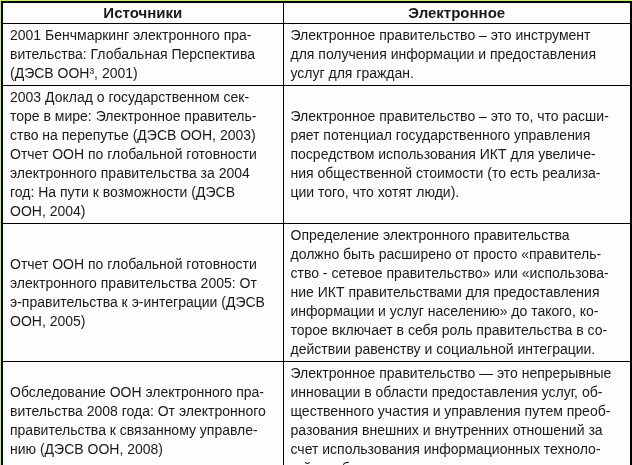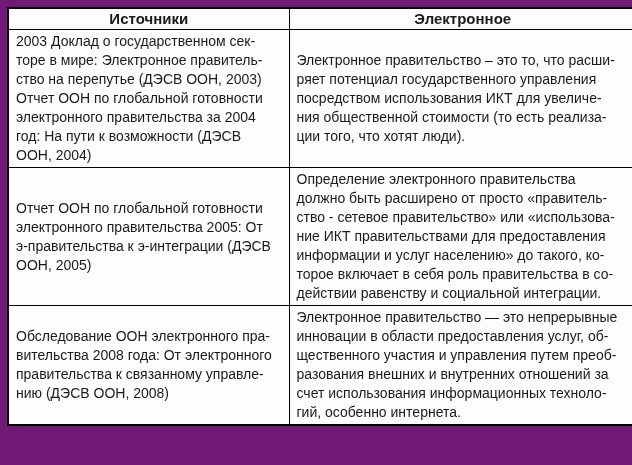--- a/index.html
+++ b/index.html
@@ -5,22 +5,22 @@
   html, body {
     margin: 0;
     padding: 0;
     background: #ffffff;
     font-family: "Liberation Sans", sans-serif;
   }
   .page {
     width: 632px;
     height: 465px;
     box-sizing: border-box;
-    padding: 7px;
-    background: #701a75;
+    padding: 1px;
+    background: #bef264;
   }
   table.def-table {
     width: 629px;
     border-collapse: collapse;
     table-layout: fixed;
     border: 2px solid #000000;
     background: #fdfdfd;
   }
   table.def-table col.c-sources { width: 281px; }
   table.def-table col.c-definition { width: 348px; }
@@ -59,20 +59,28 @@
       <col class="c-sources">
       <col class="c-definition">
     </colgroup>
     <thead>
       <tr>
         <th>Источники</th>
         <th>Электронное</th>
       </tr>
     </thead>
     <tbody>
+      <tr class="r1">
+        <td>2001 Бенчмаркинг электронного пра-
+вительства: Глобальная Перспектива
+(ДЭСВ ООН³, 2001)</td>
+        <td>Электронное правительство – это инструмент
+для получения информации и предоставления
+услуг для граждан.</td>
+      </tr>
       <tr class="r2">
         <td>2003 Доклад о государственном сек-
 торе в мире: Электронное правитель-
 ство на перепутье (ДЭСВ ООН, 2003)
 Отчет ООН по глобальной готовности
 электронного правительства за 2004
 год: На пути к возможности (ДЭСВ
 ООН, 2004)</td>
         <td>Электронное правительство – это то, что расши-
 ряет потенциал государственного управления

